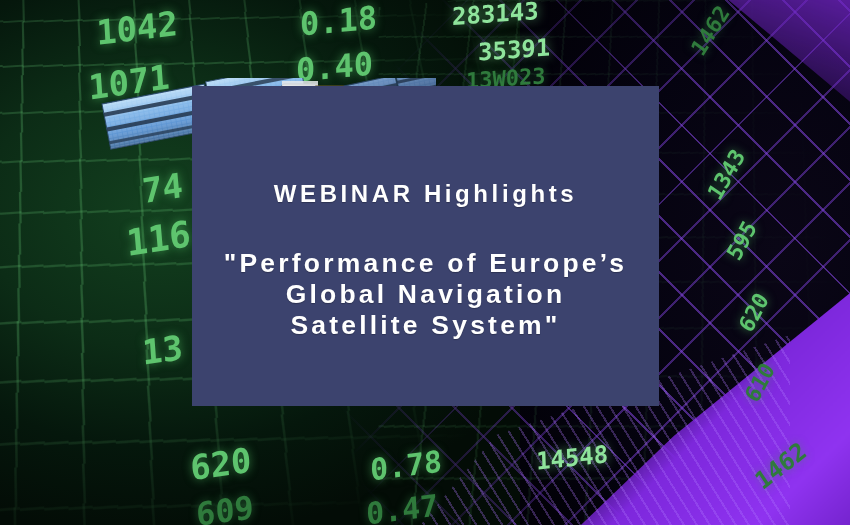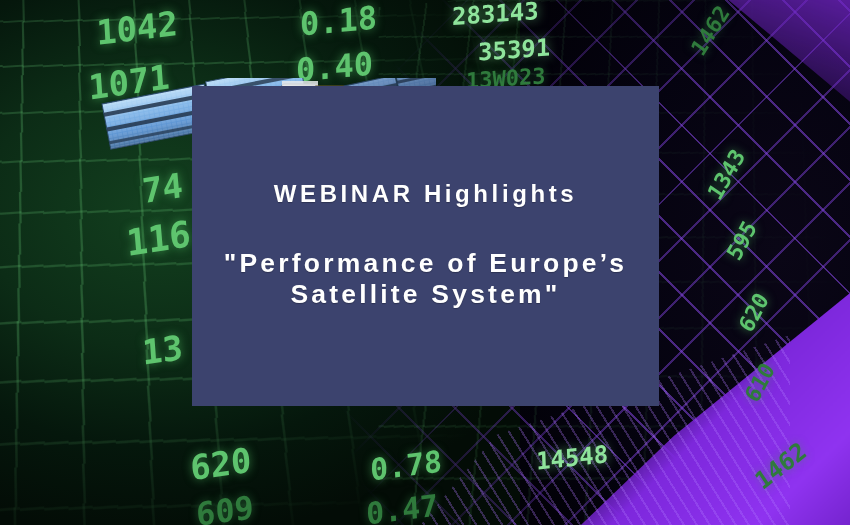--- a/index.html
+++ b/index.html
@@ -246,18 +246,19 @@
       <path d="M246,24 L252,21" stroke="#9aa0a7" stroke-width="2" fill="none"></path>
     </svg>
   </div>
 
   <div class="panel">
     <div class="panel-inner">
       <p class="kicker">WEBINAR Highlights</p>
       <div class="gap"></div>
       <h1 class="title">
         <span class="tline">"Performance of Europe’s</span>
+        <span class="tline">Global Navigation</span>
         <span class="tline">Satellite System"</span>
       </h1>
     </div>
   </div>
 
 </div>
 
 </body></html>

